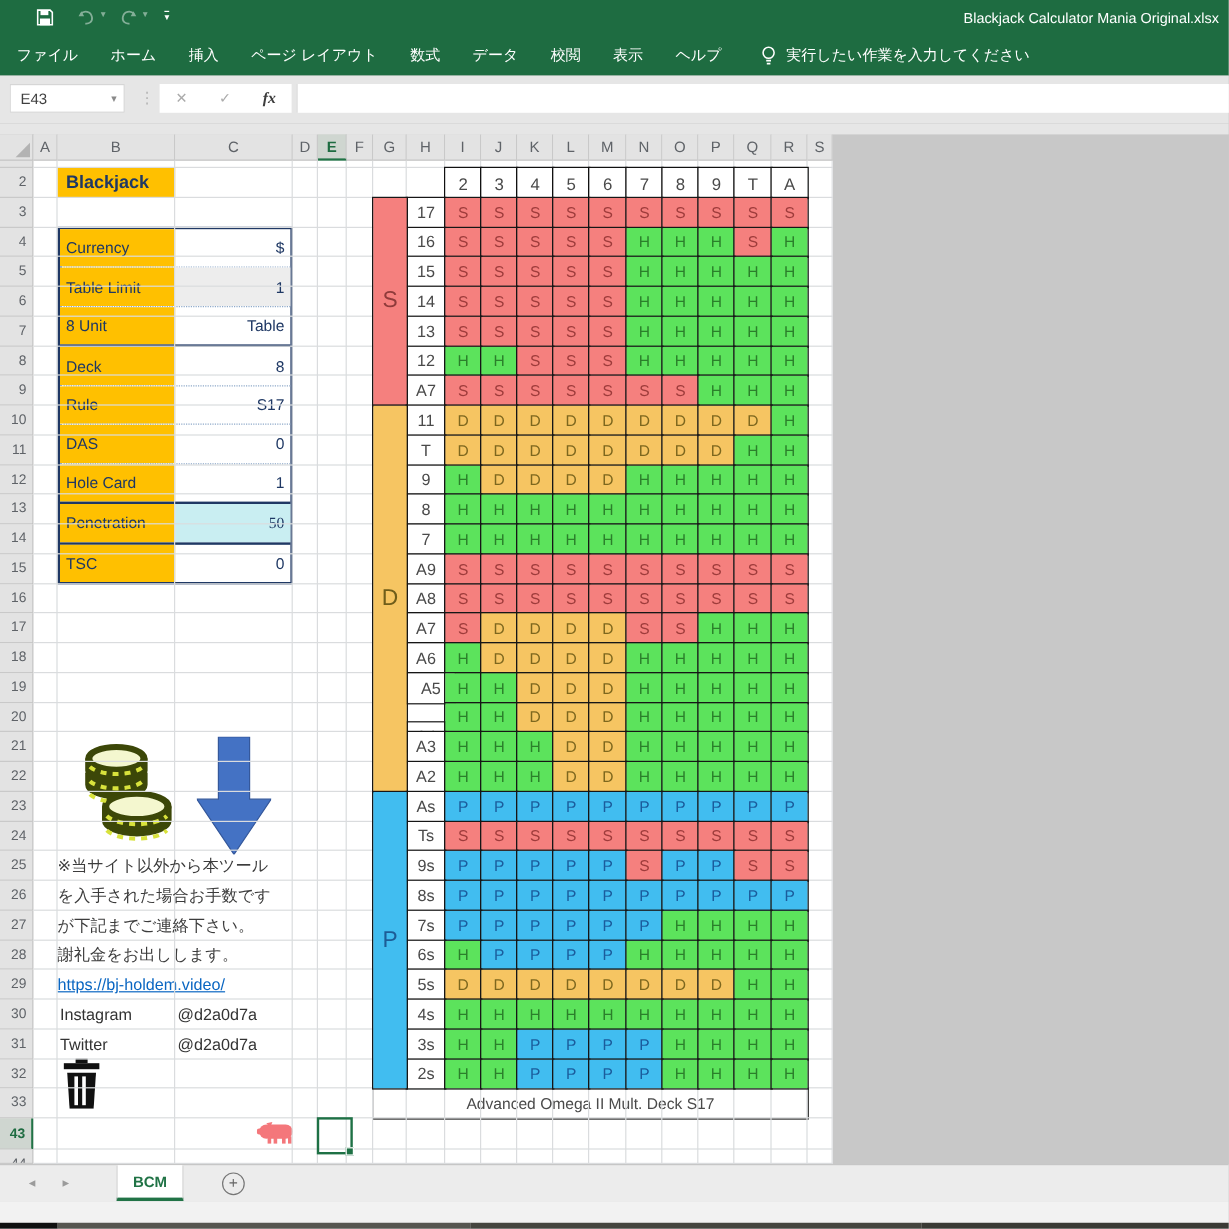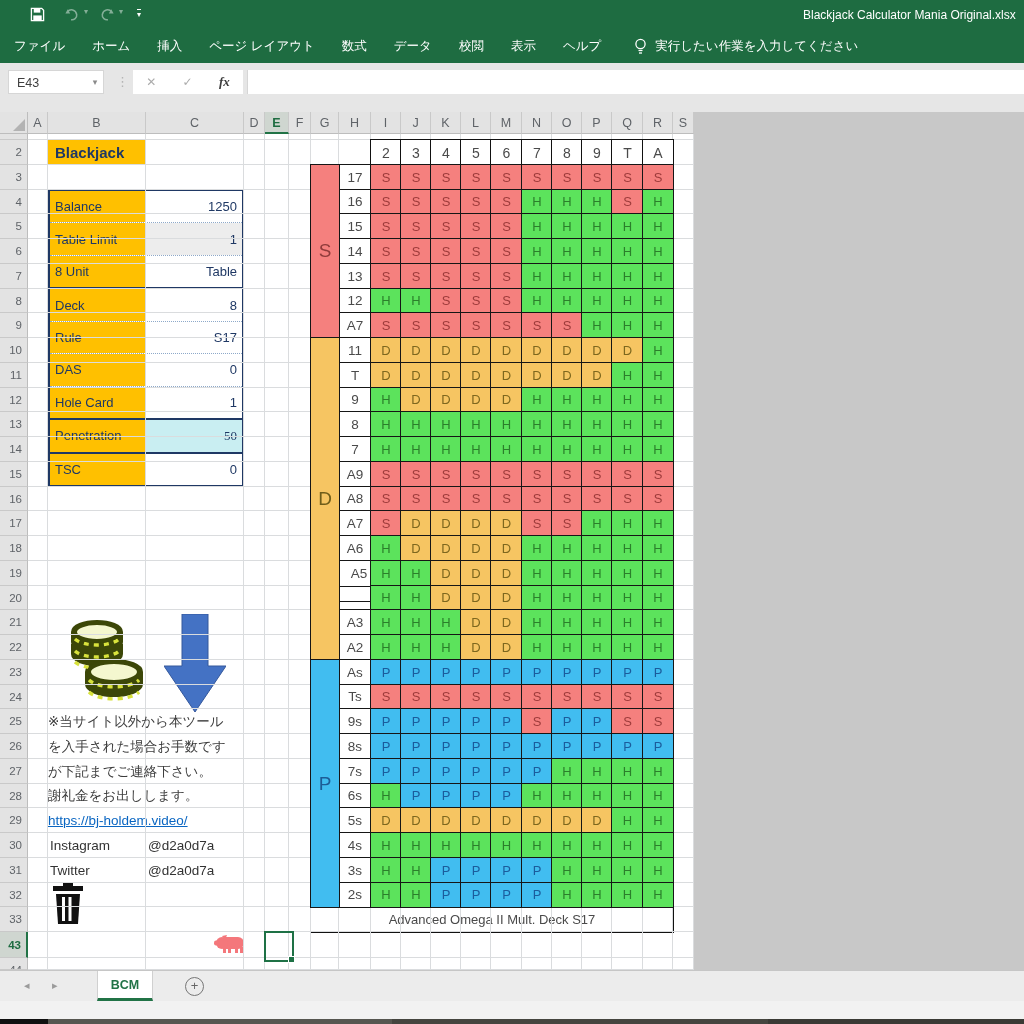--- a/index.html
+++ b/index.html
@@ -211,22 +211,22 @@
         <div class="rh sel" style="top: 798px; height: 26px; line-height: 26px;">43</div>
         <div class="rh" style="top: 824px; height: 12px; line-height: 24px;">44</div>
       </div>
 
     <div class="abs" id="canvas">
 
       <div class="abs" id="cell-title">Blackjack</div>
 
       <div class="abs" id="settings">
           <div class="srow">
-            <div class="slabel">Balance</div>
-            <div class="sval">1250</div>
+            <div class="slabel">Currency</div>
+            <div class="sval">$</div>
           </div>
           <div class="srow">
             <div class="slabel">Table Limit</div>
             <div class="sval" style="background: rgb(237, 237, 237);">1</div>
           </div>
           <div class="srow">
             <div class="slabel">8 Unit</div>
             <div class="sval">Table</div>
           </div>
           <div class="srow grp">

